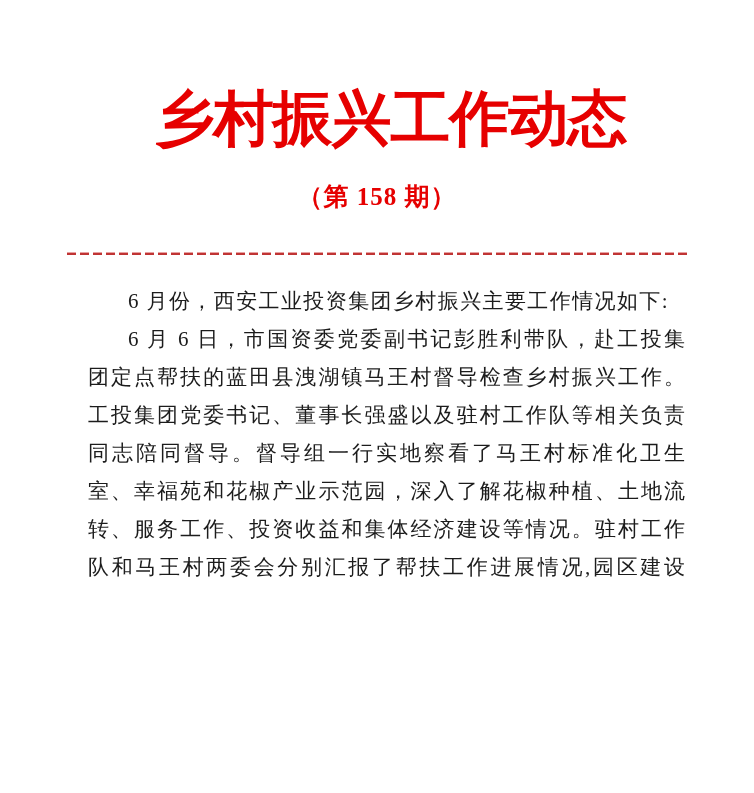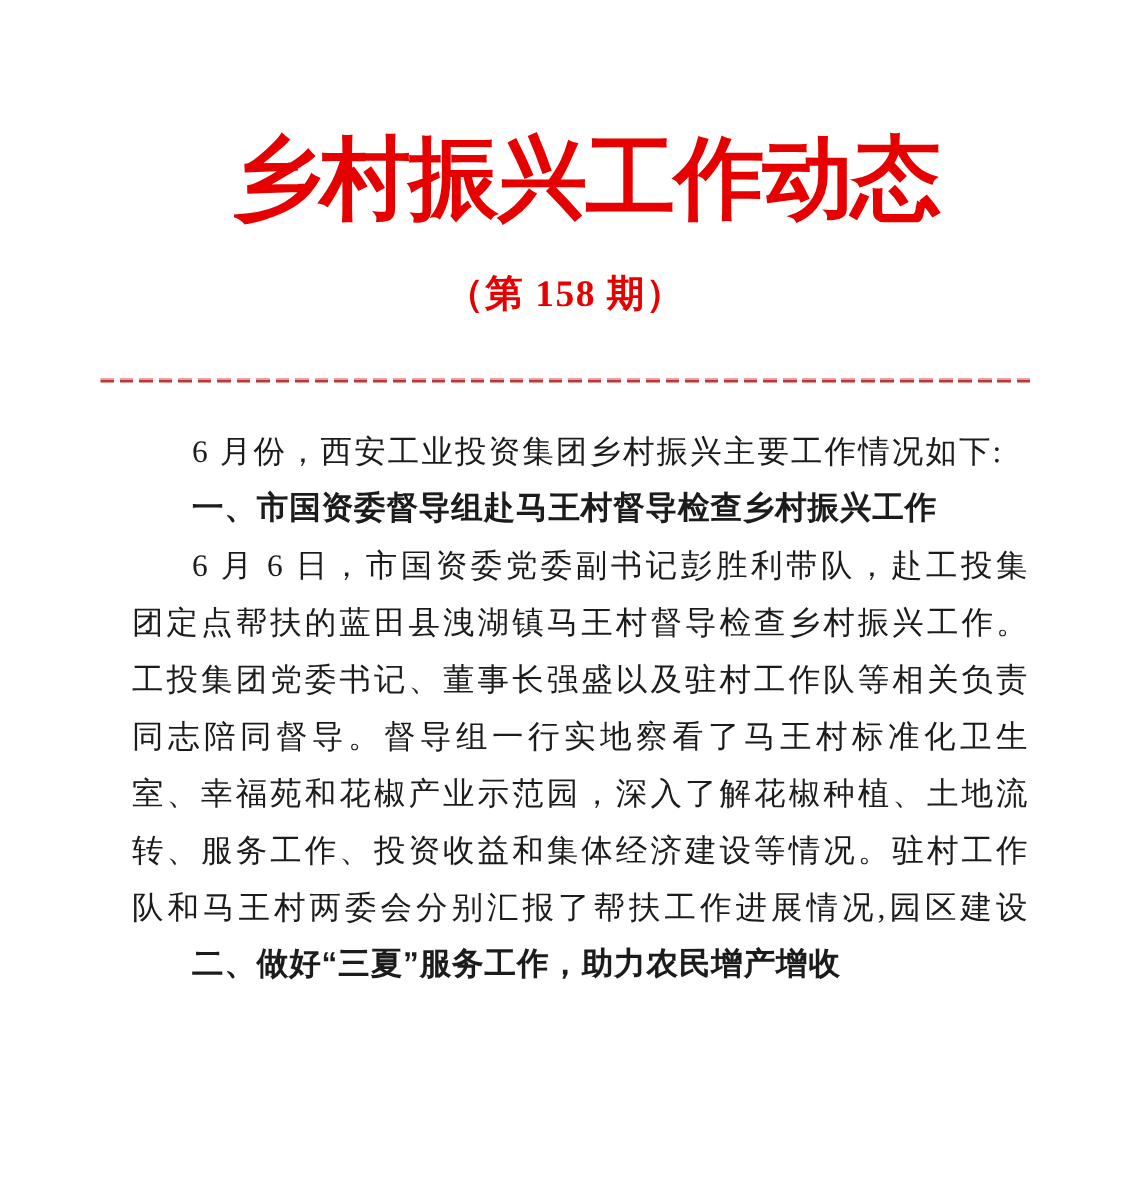--- a/index.html
+++ b/index.html
@@ -83,24 +83,22 @@
 
   <header class="masthead">
     <h1 class="title">乡村振兴工作动态</h1>
     <div class="issue">（第 158 期）</div>
   </header>
 
   <div class="divider"></div>
 
   <main class="doc-body">
     <div class="line indent">6 月份，西安工业投资集团乡村振兴主要工作情况如下:</div>
-    <div class="line heading indent">一、市国资委督导组赴马王村督导检查乡村振兴工作</div>
     <div class="line indent stretch">6 月 6 日，市国资委党委副书记彭胜利带队，赴工投集</div>
     <div class="line stretch">团定点帮扶的蓝田县洩湖镇马王村督导检查乡村振兴工作。</div>
     <div class="line stretch">工投集团党委书记、董事长强盛以及驻村工作队等相关负责</div>
     <div class="line stretch">同志陪同督导。督导组一行实地察看了马王村标准化卫生</div>
     <div class="line stretch">室、幸福苑和花椒产业示范园，深入了解花椒种植、土地流</div>
     <div class="line stretch">转、服务工作、投资收益和集体经济建设等情况。驻村工作</div>
     <div class="line stretch">队和马王村两委会分别汇报了帮扶工作进展情况,园区建设</div>
-    <div class="line heading indent">二、做好“三夏”服务工作，助力农民增产增收</div>
   </main>
 
 </div>
 
 </body></html>

